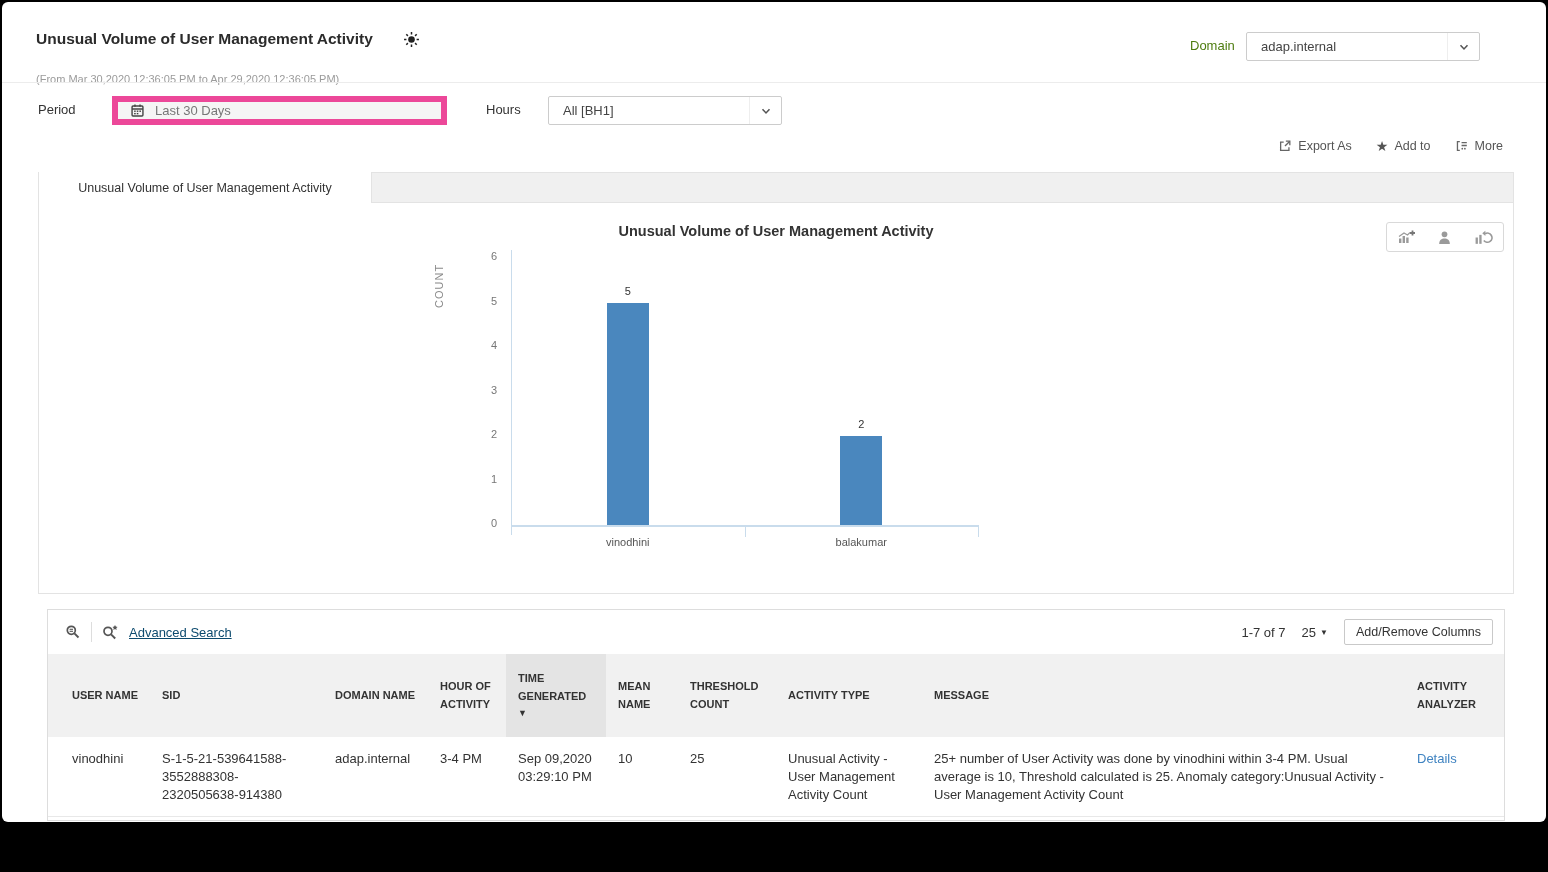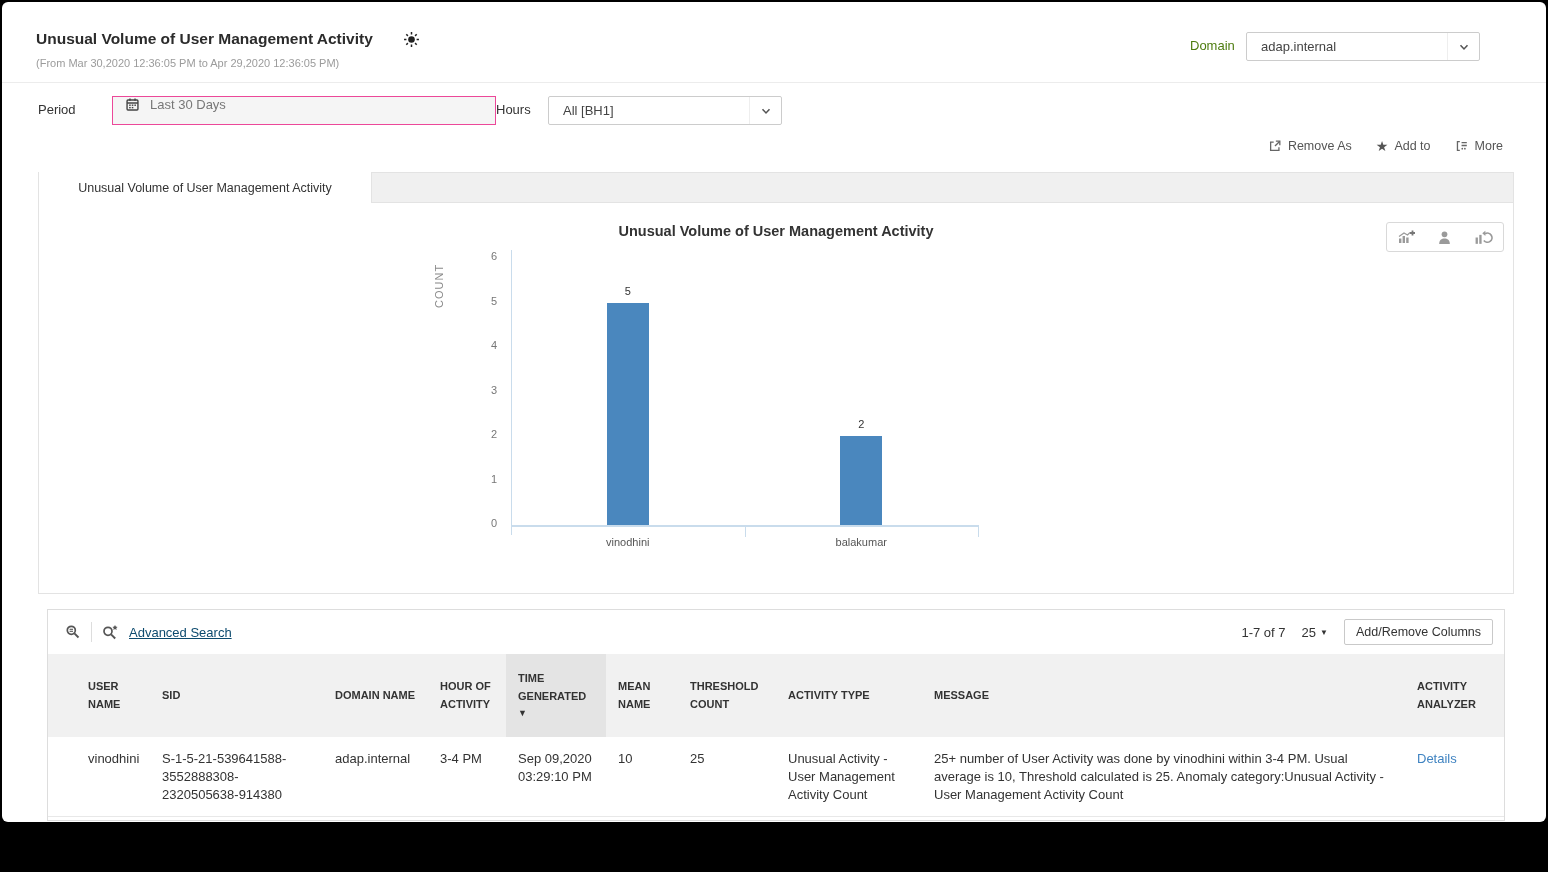--- a/index.html
+++ b/index.html
@@ -5,38 +5,38 @@
   * { margin:0; padding:0; box-sizing:border-box; }
   html,body { width:1548px; height:872px; background:#000; overflow:hidden;
               font-family:"Liberation Sans","DejaVu Sans",sans-serif; }
   .card { position:absolute; left:2px; top:2px; width:1544px; height:820px;
           background:#fff; border-radius:6px; overflow:hidden; }
   .abs { position:absolute; }
 
   
   .page-title { left:34px; top:28px; font-size:15.5px; font-weight:bold; color:#2b2b2b; }
   .bulb { left:401px; top:29px; }
-  .page-sub { left:34px; top:55px; font-size:11px; color:#9b9b9b; }
+  .page-sub { left:34px; top:71px; font-size:11px; color:#9b9b9b; }
   .hdr-divider { left:0; top:80px; width:1544px; height:1px; background:#ececec; }
   .domain-label { left:1188px; top:36px; font-size:13px; color:#4d7c0f; }
   .selectbox { height:29px; background:#fff; border:1px solid #ccc; border-radius:2px;
                display:flex; align-items:center; font-size:13px; color:#444; }
   .selectbox .val { padding-left:14px; flex:1; }
   .selectbox .chev { width:32px; display:flex; align-items:center; justify-content:center;
                      border-left:1px solid #eee; height:100%; }
   .domain-select { left:1244px; top:30px; width:234px; }
 
   
   .flt-label { font-size:13px; color:#333; }
   .period-label { left:36px; top:100px; }
-  .period-box { left:110px; top:94px; width:384px; height:29px; background:#f5f5f5;
-                border:1px solid #ec4899; display:flex; align-items:flex-start; }
+  .period-box { left:110px; top:94px; width:335px; height:29px; background:#f5f5f5;
+                border:6px solid #ec4899; display:flex; align-items:center; }
   .period-box .cal { padding:0 10px 0 12px; display:flex; align-items:center; }
   .period-box .val { font-size:13px; color:#777; }
-  .hours-label { left:494px; top:100px; }
+  .hours-label { left:484px; top:100px; }
   .hours-select { left:546px; top:94px; width:234px; }
 
   
   .top-toolbar { right:43px; top:137px; display:flex; gap:24px; align-items:center; }
   .tool-btn { display:flex; align-items:center; gap:6px; font-size:12.5px; color:#555; cursor:pointer; }
   .star-glyph { font-size:14px; color:#555; line-height:1; }
 
   
   .tabbar { left:36px; top:170px; width:1476px; height:30px; background:#f0f0f0;
             border:1px solid #e3e3e3; border-bottom:none; }
@@ -71,21 +71,21 @@
   .pagesize { font-size:13px; color:#333; display:flex; align-items:center; gap:4px; cursor:pointer; }
   .caret-down { font-size:8px; color:#333; }
   .addrem-btn { font-size:12.5px; color:#333; background:#fff; border:1px solid #c9c9c9;
                 border-radius:2px; padding:5px 11px; cursor:pointer;
                 font-family:"Liberation Sans","DejaVu Sans",sans-serif;text-align:right; }
 
   table.grid { position:absolute; left:0; top:44px; width:1456px; border-collapse:collapse; table-layout:fixed; }
   table.grid th { background:#f1f1f1; font-size:11px; font-weight:bold; color:#333;
                   text-align:left; vertical-align:middle; height:83px;
                   padding:0 6px 0 12px; line-height:1.55; }
-  table.grid th.first, table.grid td.first { padding-left:40px; }
+  table.grid th.first, table.grid td.first { padding-left:24px; }
   table.grid th.sorted { background:#e4e4e4; }
   table.grid td { font-size:13px; color:#333; vertical-align:top;
                   padding:13px 8px 0 12px; line-height:1.4; }
   table.grid tr.datarow { border-bottom:1px solid #e8e8e8; height:79px; }
   .link { color:#3f83c1; cursor:pointer; text-decoration:none; }
   .sort-caret { display:block; font-size:9px; color:#333; margin-top:2px; }
 
   svg { display:block; }
 </style>
 </head>
@@ -154,21 +154,21 @@
 
   <div class="abs top-toolbar">
     <span class="tool-btn">
       <span>
         <svg width="14" height="14" viewBox="0 0 16 16">
           <path d="M6.5 3.5 H3 V13 H12.5 V9.5" fill="none" stroke="#666" stroke-width="1.5"></path>
           <path d="M9 2.5 H13.5 V7" fill="none" stroke="#666" stroke-width="1.5"></path>
           <line x1="13.2" y1="2.8" x2="8" y2="8" stroke="#666" stroke-width="1.5"></line>
         </svg>
       </span>
-      <span>Remove As</span>
+      <span>Export As</span>
     </span>
     <span class="tool-btn">
       <span class="star-glyph">★</span>
       <span>Add to</span>
     </span>
     <span class="tool-btn">
       <span>
         <svg width="14" height="14" viewBox="0 0 16 16">
           <path d="M5.5 3 H2.8 V13 H5.5" fill="none" stroke="#666" stroke-width="1.5"></path>
           <line x1="7.5" y1="4.2" x2="13.5" y2="4.2" stroke="#666" stroke-width="1.5"></line>

